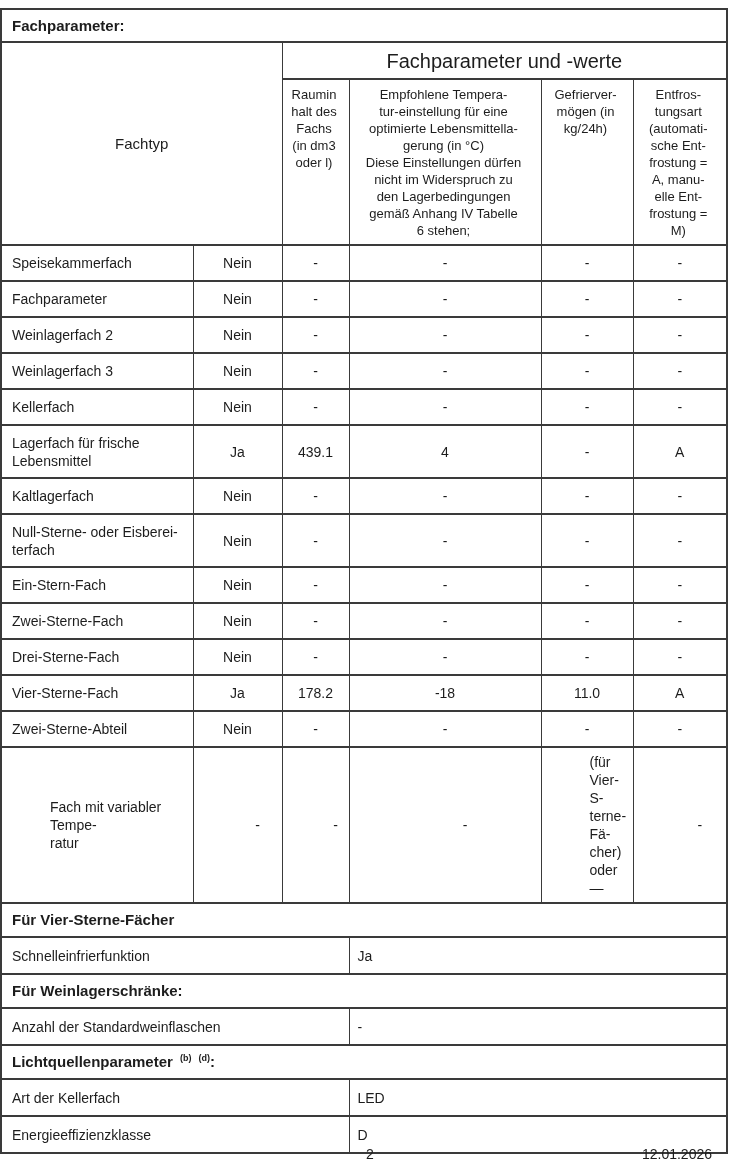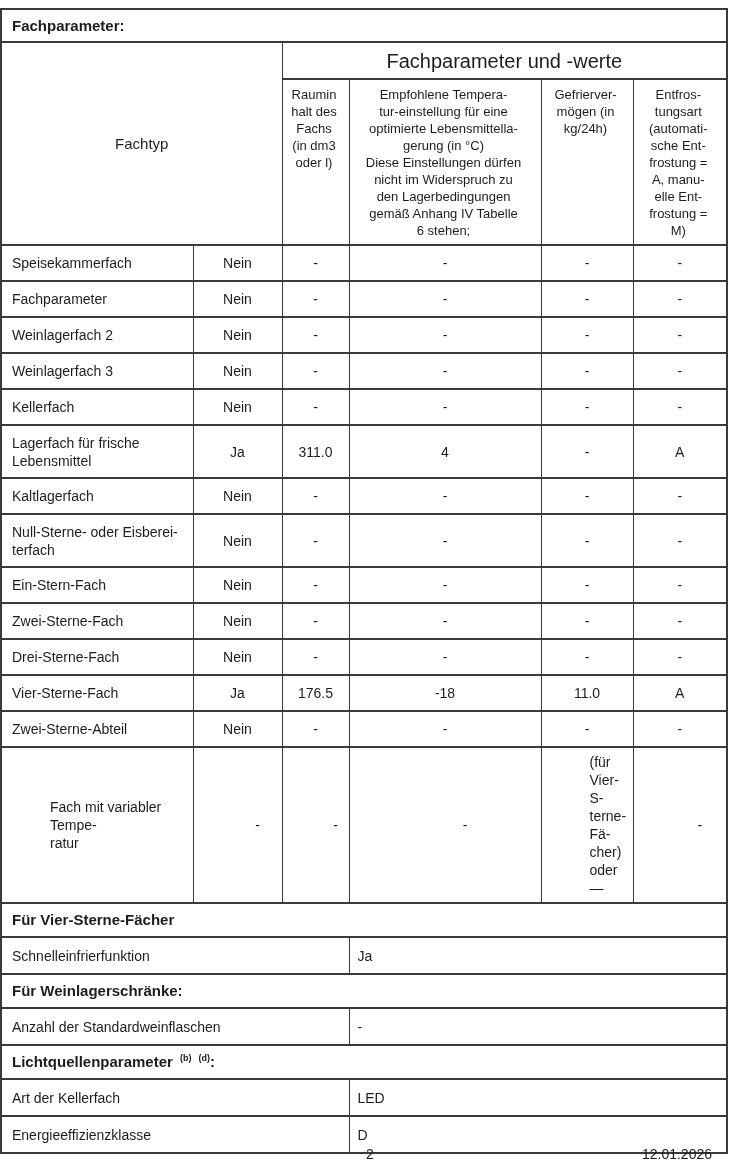--- a/index.html
+++ b/index.html
@@ -138,21 +138,21 @@
       <td class="c">-</td>
       <td class="c">-</td>
       <td class="c">-</td>
       <td class="c">-</td>
     </tr>
 
     <tr class="h2">
       <td class="lbl pre">Lagerfach für frische
 Lebensmittel</td>
       <td class="c">Ja</td>
-      <td class="c">311.0</td>
+      <td class="c">439.1</td>
       <td class="c">4</td>
       <td class="c">-</td>
       <td class="c">A</td>
     </tr>
 
     <tr class="h1">
       <td class="lbl pre">Kaltlagerfach</td>
       <td class="c">Nein</td>
       <td class="c">-</td>
       <td class="c">-</td>
@@ -193,21 +193,21 @@
       <td class="c">Nein</td>
       <td class="c">-</td>
       <td class="c">-</td>
       <td class="c">-</td>
       <td class="c">-</td>
     </tr>
 
     <tr class="h1">
       <td class="lbl pre">Vier-Sterne-Fach</td>
       <td class="c">Ja</td>
-      <td class="c">176.5</td>
+      <td class="c">178.2</td>
       <td class="c">-18</td>
       <td class="c">11.0</td>
       <td class="c">A</td>
     </tr>
 
     <tr class="h1">
       <td class="lbl pre">Zwei-Sterne-Abteil</td>
       <td class="c">Nein</td>
       <td class="c">-</td>
       <td class="c">-</td>

